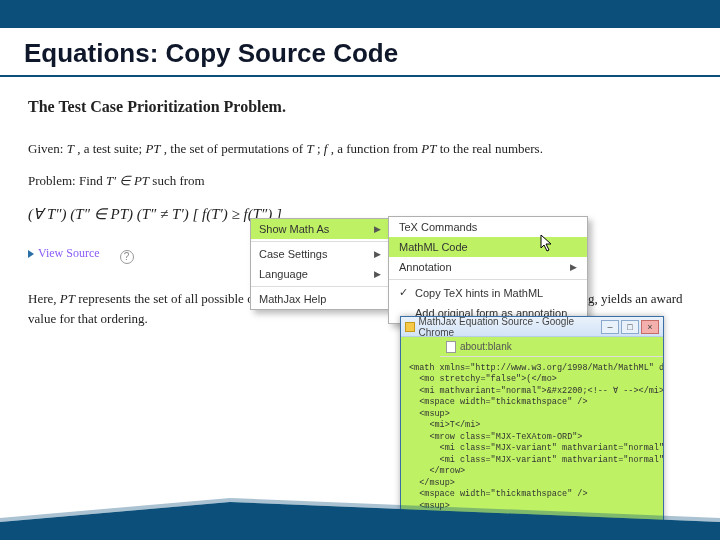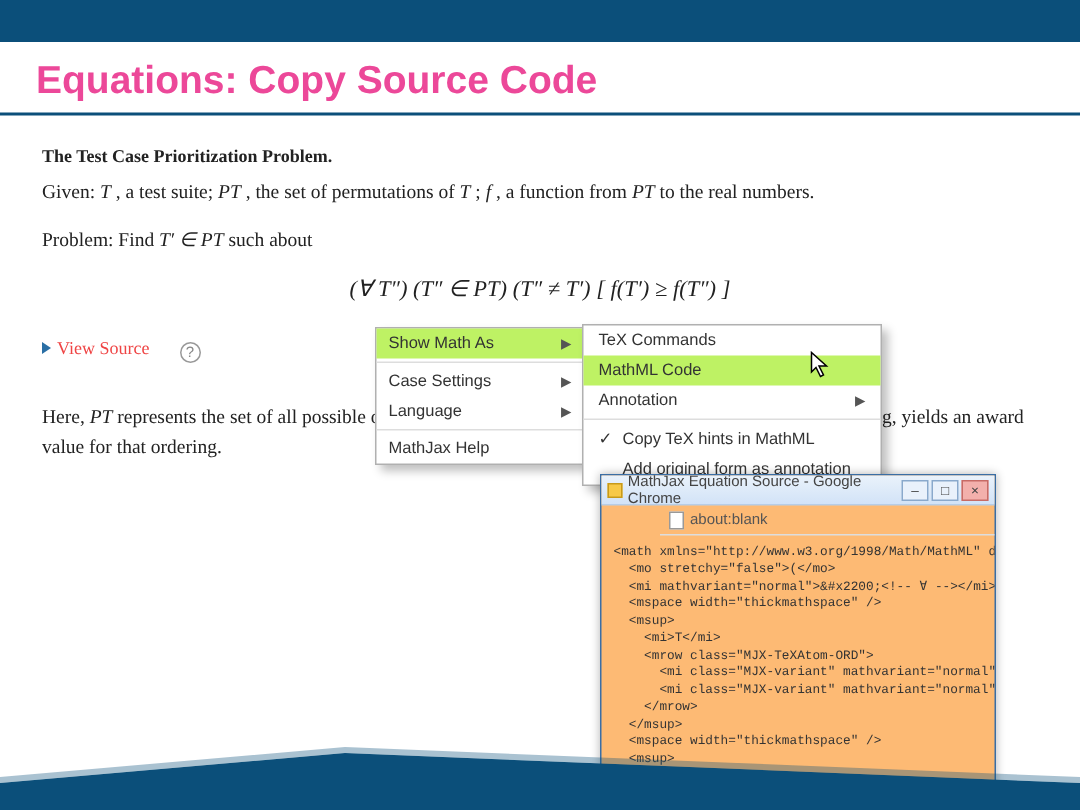--- a/index.html
+++ b/index.html
@@ -13,47 +13,47 @@
   }
   .top-banner {
     width: 100%;
     height: 28px;
     background: #0b4f7a;
   }
   .title {
     font-family: Verdana, Arial, sans-serif;
     font-size: 26px;
     font-weight: 700;
-    color: #ec4899;
+    color: #0f172a;
     padding: 10px 20px 6px 24px;
     border-bottom: 2px solid #0b4f7a;
     margin-bottom: 18px;
   }
   .content {
     padding: 0 28px;
     font-size: 13px;
     color: #222;
     line-height: 1.55;
   }
   .subheading {
     font-weight: 700;
-    font-size: 12px;
-    margin-bottom: 4px;
+    font-size: 16px;
+    margin-bottom: 19px;
   }
   .para { margin-bottom: 12px; }
   .math-i { font-style: italic; font-family: 'Times New Roman', serif; }
   .eq-block {
-    text-align: center;
+    text-align: left;
     font-family: 'Times New Roman', serif;
     font-size: 15px;
     margin: 0 0 10px 0;
     font-style: italic;
   }
   .view-source {
-    color: #ef4444;
+    color: #8b5cf6;
     font-size: 12px;
     display: flex;
     align-items: center;
     gap: 4px;
     width: fit-content;
     margin: 8px 0 14px 0;
   }
   .view-source .tri {
     display: inline-block;
     width: 0; height: 0;
@@ -104,21 +104,21 @@
     left: 540px; top: 234px;
     width: 14px; height: 18px;
   }
 
   
   .browser {
     position: absolute;
     left: 400px; top: 316px;
     width: 264px; height: 210px;
     border: 1px solid #3a6ea5;
-    background: #fdba74;
+    background: #bef264;
     box-shadow: 0 0 6px rgba(0,0,0,0.3);
     font-family: Arial, sans-serif;
   }
   .browser .titlebar {
     height: 20px;
     background: linear-gradient(#eaf2fb,#d2e3f7);
     border-bottom: 1px solid #b7cde6;
     display: flex;
     align-items: center;
     padding: 0 4px;
@@ -172,21 +172,21 @@
 
 <div class="content">
   <div class="subheading">The Test Case Prioritization Problem.</div>
 
   <div class="para">
     <span>Given:</span>
     <span class="math-i">T</span><span> , a test suite; </span><span class="math-i">PT</span><span> , the set of permutations of </span><span class="math-i">T</span><span> ; </span><span class="math-i">f</span><span> , a function from </span><span class="math-i">PT</span><span> to the real numbers.</span>
   </div>
 
   <div class="para">
-    <span>Problem: Find </span><span class="math-i">T′ ∈ PT</span><span> such about</span>
+    <span>Problem: Find </span><span class="math-i">T′ ∈ PT</span><span> such from</span>
   </div>
 
   <div class="eq-block">(∀ T″) (T″ ∈ PT) (T″ ≠ T′) [ f(T′) ≥ f(T″) ]</div>
 
   <div style="display:flex; align-items:center;">
     <div class="view-source">
       <span class="tri"></span>
       <span>View Source</span>
     </div>
     <span class="help-circle">?</span>

